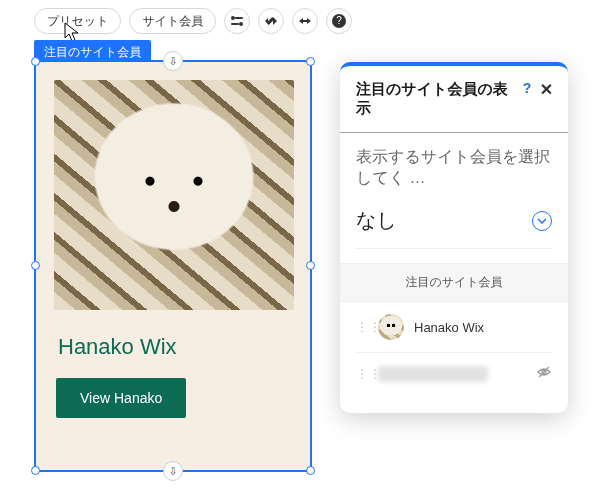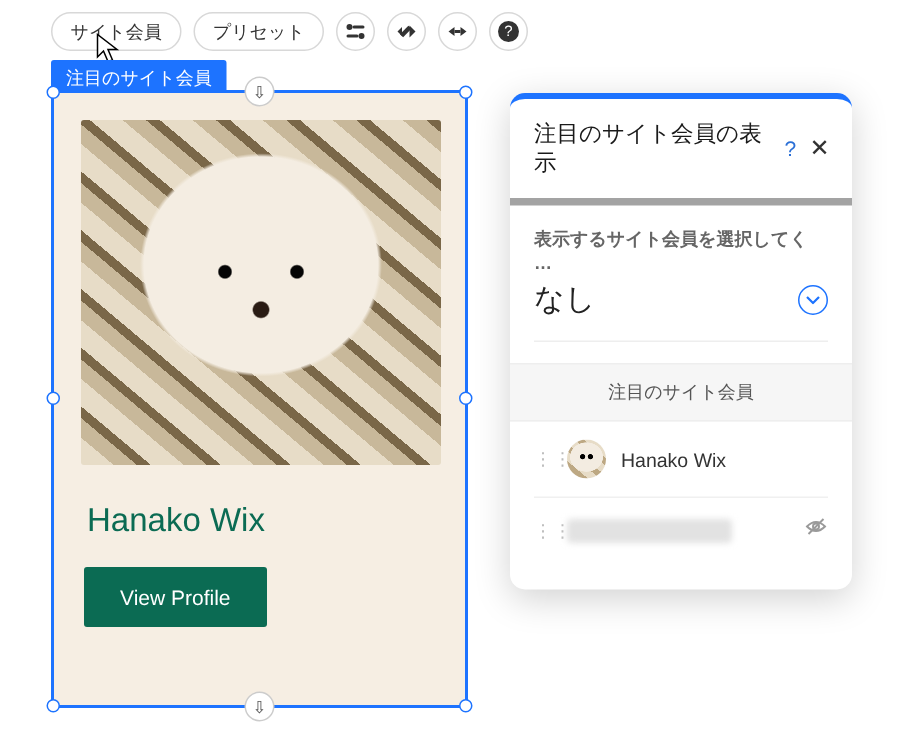--- a/index.html
+++ b/index.html
@@ -128,32 +128,32 @@
     left: 340px;
     width: 228px;
     border-radius: 10px;
     box-shadow: 0 6px 24px rgba(0,0,0,0.18);
     background: #fff;
     border-top: 4px solid #1d73ff;
     overflow: hidden;
   }
   .panel-head {
     display: flex;
-    align-items: center;
+    align-items: flex-start;
     padding: 14px 12px 14px 16px;
     font-size: 15px;
-    font-weight: 400;
+    font-weight: 700;
     color: #1a1a1a;
-    border-bottom: 5px solid #a3a3a3;
+    border-bottom: 1px solid #a3a3a3;
   }
   .panel-head .spacer { flex:1; }
   .hbtn { color:#2a6fd6; font-size:14px; width:20px; text-align:center; cursor:pointer; }
   .hbtn.close { color:#333; font-size:16px; }
   .panel-body { padding: 14px 16px 18px; }
-  .instr { font-size: 12px; color:#666; margin-bottom: 4px; font-weight: bold; }
+  .instr { font-size: 16px; color:#666; margin-bottom: 18px; }
   .select-row { display:flex; align-items:center; justify-content:space-between; padding-bottom:14px; border-bottom:1px solid #eee; }
   .select-val { font-size:20px; color:#222; }
   .chev {
     width:20px;height:20px;border:1px solid #1d73ff;border-radius:50%;
     display:flex;align-items:center;justify-content:center;color:#1d73ff;
   }
   .section-label {
     text-align:center;
     font-size:12px;
     color:#555;
@@ -180,22 +180,22 @@
     width:110px;height:16px;border-radius:3px;
     background:#e2e2e2; filter: blur(2px);
   }
   .eye-off { color:#9a9a9a; margin-left:auto; }
   .member-name { font-size:13px; color:#333; }
 </style>
 </head>
 <body>
 
 <div class="toolbar">
+  <div class="pill">プリセット</div>
   <div class="pill">サイト会員</div>
-  <div class="pill">プリセット</div>
   <div class="iconbtn">
     <svg width="14" height="10" viewBox="0 0 14 10">
         <circle cx="3" cy="2" r="2" fill="#333"></circle>
         <rect x="5" y="1" width="8" height="2" rx="1" fill="#333"></rect>
         <circle cx="11" cy="8" r="2" fill="#333"></circle>
         <rect x="1" y="7" width="8" height="2" rx="1" fill="#333"></rect>
       </svg>
   </div>
   <div class="iconbtn">
     <svg width="16" height="12" viewBox="0 0 16 12">
@@ -233,21 +233,21 @@
   <div class="handle h-tm"></div>
   <div class="handle h-bm"></div>
   <div class="handle h-ml"></div>
   <div class="handle h-mr"></div>
   <div class="edge-btn edge-top">⇩</div>
   <div class="edge-btn edge-bot">⇩</div>
 
   <div class="card-inner">
     <div class="photo"></div>
     <div class="card-name">Hanako Wix</div>
-    <button class="profile-btn">View Profile</button>
+    <button class="profile-btn">View Hanako</button>
   </div>
 </div>
 
 <div class="panel">
   <div class="panel-head">
     <span>注目のサイト会員の表示</span>
     <span class="spacer"></span>
     <span class="hbtn">?</span>
     <span class="hbtn close">✕</span>
   </div>

